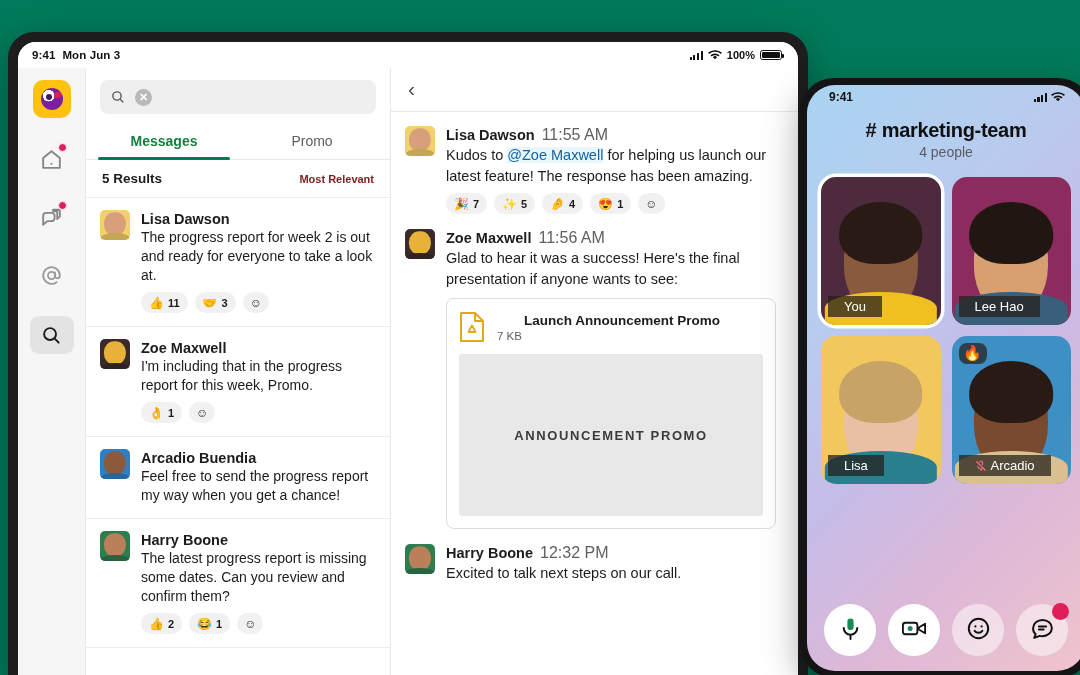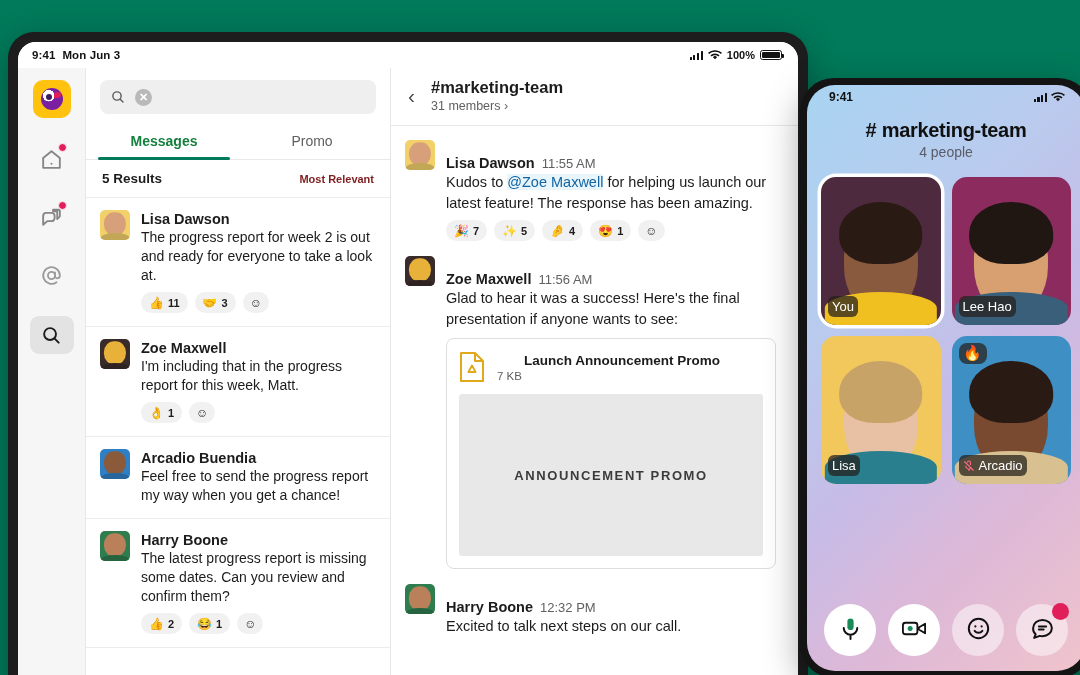--- a/index.html
+++ b/index.html
@@ -140,21 +140,21 @@
   }
   .back-chev { font-size: 21px; color: #4a4a4a; cursor: pointer; line-height: 1; padding: 0 3px; }
   .ch-title { font-size: 16.5px; font-weight: bold; color: #1d1c1d; }
   .ch-sub { font-size: 12.5px; color: #616061; margin-top: 2px; cursor: pointer; }
   .msgs { flex: 1; padding: 14px 16px 0 14px; overflow: hidden; }
   .msg { display: flex; gap: 11px; margin-bottom: 15px; }
   .msg-av { width: 30px; height: 30px; border-radius: 5px; flex: 0 0 30px; overflow: hidden; }
   .msg-main { flex: 1; min-width: 0; }
   .msg-head { display: flex; align-items: baseline; gap: 7px; }
   .msg-name { font-size: 14.5px; font-weight: bold; color: #1d1c1d; }
-  .msg-time { font-size: 13px; color: #616061; margin-top: 16px; }
+  .msg-time { font-size: 16px; color: #616061; }
   .msg-text { font-size: 14.5px; color: #1d1c1d; line-height: 1.42; margin-top: 1px; }
   .mention { color: #1264a3; background: #e8f5fa; border-radius: 0; }
   .file-card {
     border: 1px solid #dddddd; border-radius: 8px; margin-top: 9px;
     padding: 12px; max-width: 330px; cursor: pointer;
   }
   .file-top { display: flex; gap: 12px; align-items: center; }
   .file-name { font-size: 13.5px; font-weight: bold; color: #1d1c1d; padding-left: 27px; }
   .file-size { font-size: 11.5px; color: #616061; margin-top: 2px; }
   .file-prev {
@@ -191,21 +191,21 @@
     gap: 11px; padding: 17px 14px 6px; align-content: start;
   }
   .tile {
     position: relative; border-radius: 15px; overflow: hidden;
     height: 148px;
   }
   .tile.me { box-shadow: 0 0 0 3.5px #ffffff; }
   .tile-label {
     position: absolute; left: 7px; bottom: 8px;
     background: rgba(38,32,28,.74); color: #fff;
-    font-size: 13px; border-radius: 6px; padding: 3px 4px;
+    font-size: 13px; border-radius: 0; padding: 3px 16px;
     display: flex; align-items: center; gap: 4px; max-width: 88%;
   }
   .tile-react {
     position: absolute; left: 7px; top: 7px;
     background: rgba(38,32,28,.72); border-radius: 8px;
     font-size: 15px; padding: 2px 5px; line-height: 1.1;
   }
   .p-controls {
     flex: 0 0 76px; display: flex; align-items: center;
     justify-content: center; gap: 12px; padding-bottom: 6px;
@@ -346,21 +346,21 @@
   </div>
   <div class="res-item">
     <span class="res-av">
                 <span style="display:block;width:100%;height:100%;background:#3a2b2b;position:relative;overflow:hidden">
     <span style="position:absolute;left:50%;top:46%;transform:translate(-50%,-50%);width:74%;height:78%;border-radius:46%;background:#e8b23a"></span>
     <span style="position:absolute;left:50%;bottom:-12%;transform:translateX(-50%);width:96%;height:34%;border-radius:50% 50% 0 0;background:#3a2b2b;filter:brightness(.8)"></span>
   </span>
               </span>
     <span class="res-main">
       <span class="res-name">Zoe Maxwell</span>
-      <span class="res-text" style="display:block">I'm including that in the progress report for this week, Matt.</span>
+      <span class="res-text" style="display:block">I'm including that in the progress report for this week, Promo.</span>
       <div class="rx-row">
                   <span class="rx">
                     <span class="em">👌</span>
                     <span>1</span>
                   </span>
                   <span class="rx add">
                     <span class="em">☺</span>
                   </span>
                 </div>
     </span>
@@ -402,27 +402,20 @@
                   </span>
                 </div>
     </span>
   </div>
           </div>
       </div>
 
       <div class="channel">
         <div class="ch-head">
           <span class="back-chev">‹</span>
-          <div>
-            <div class="ch-title">#marketing-team</div>
-            <div class="ch-sub">
-              <span>31 members</span>
-              <span>›</span>
-            </div>
-          </div>
         </div>
         <div class="msgs" id="messages-list">
             <div class="msg">
       <span class="msg-av">
                 <span style="display:block;width:100%;height:100%;background:#f2d16b;position:relative;overflow:hidden">
     <span style="position:absolute;left:50%;top:46%;transform:translate(-50%,-50%);width:74%;height:78%;border-radius:46%;background:#d8a07a"></span>
     <span style="position:absolute;left:50%;bottom:-12%;transform:translateX(-50%);width:96%;height:34%;border-radius:50% 50% 0 0;background:#f2d16b;filter:brightness(.8)"></span>
   </span>
               </span>
       <span class="msg-main">

